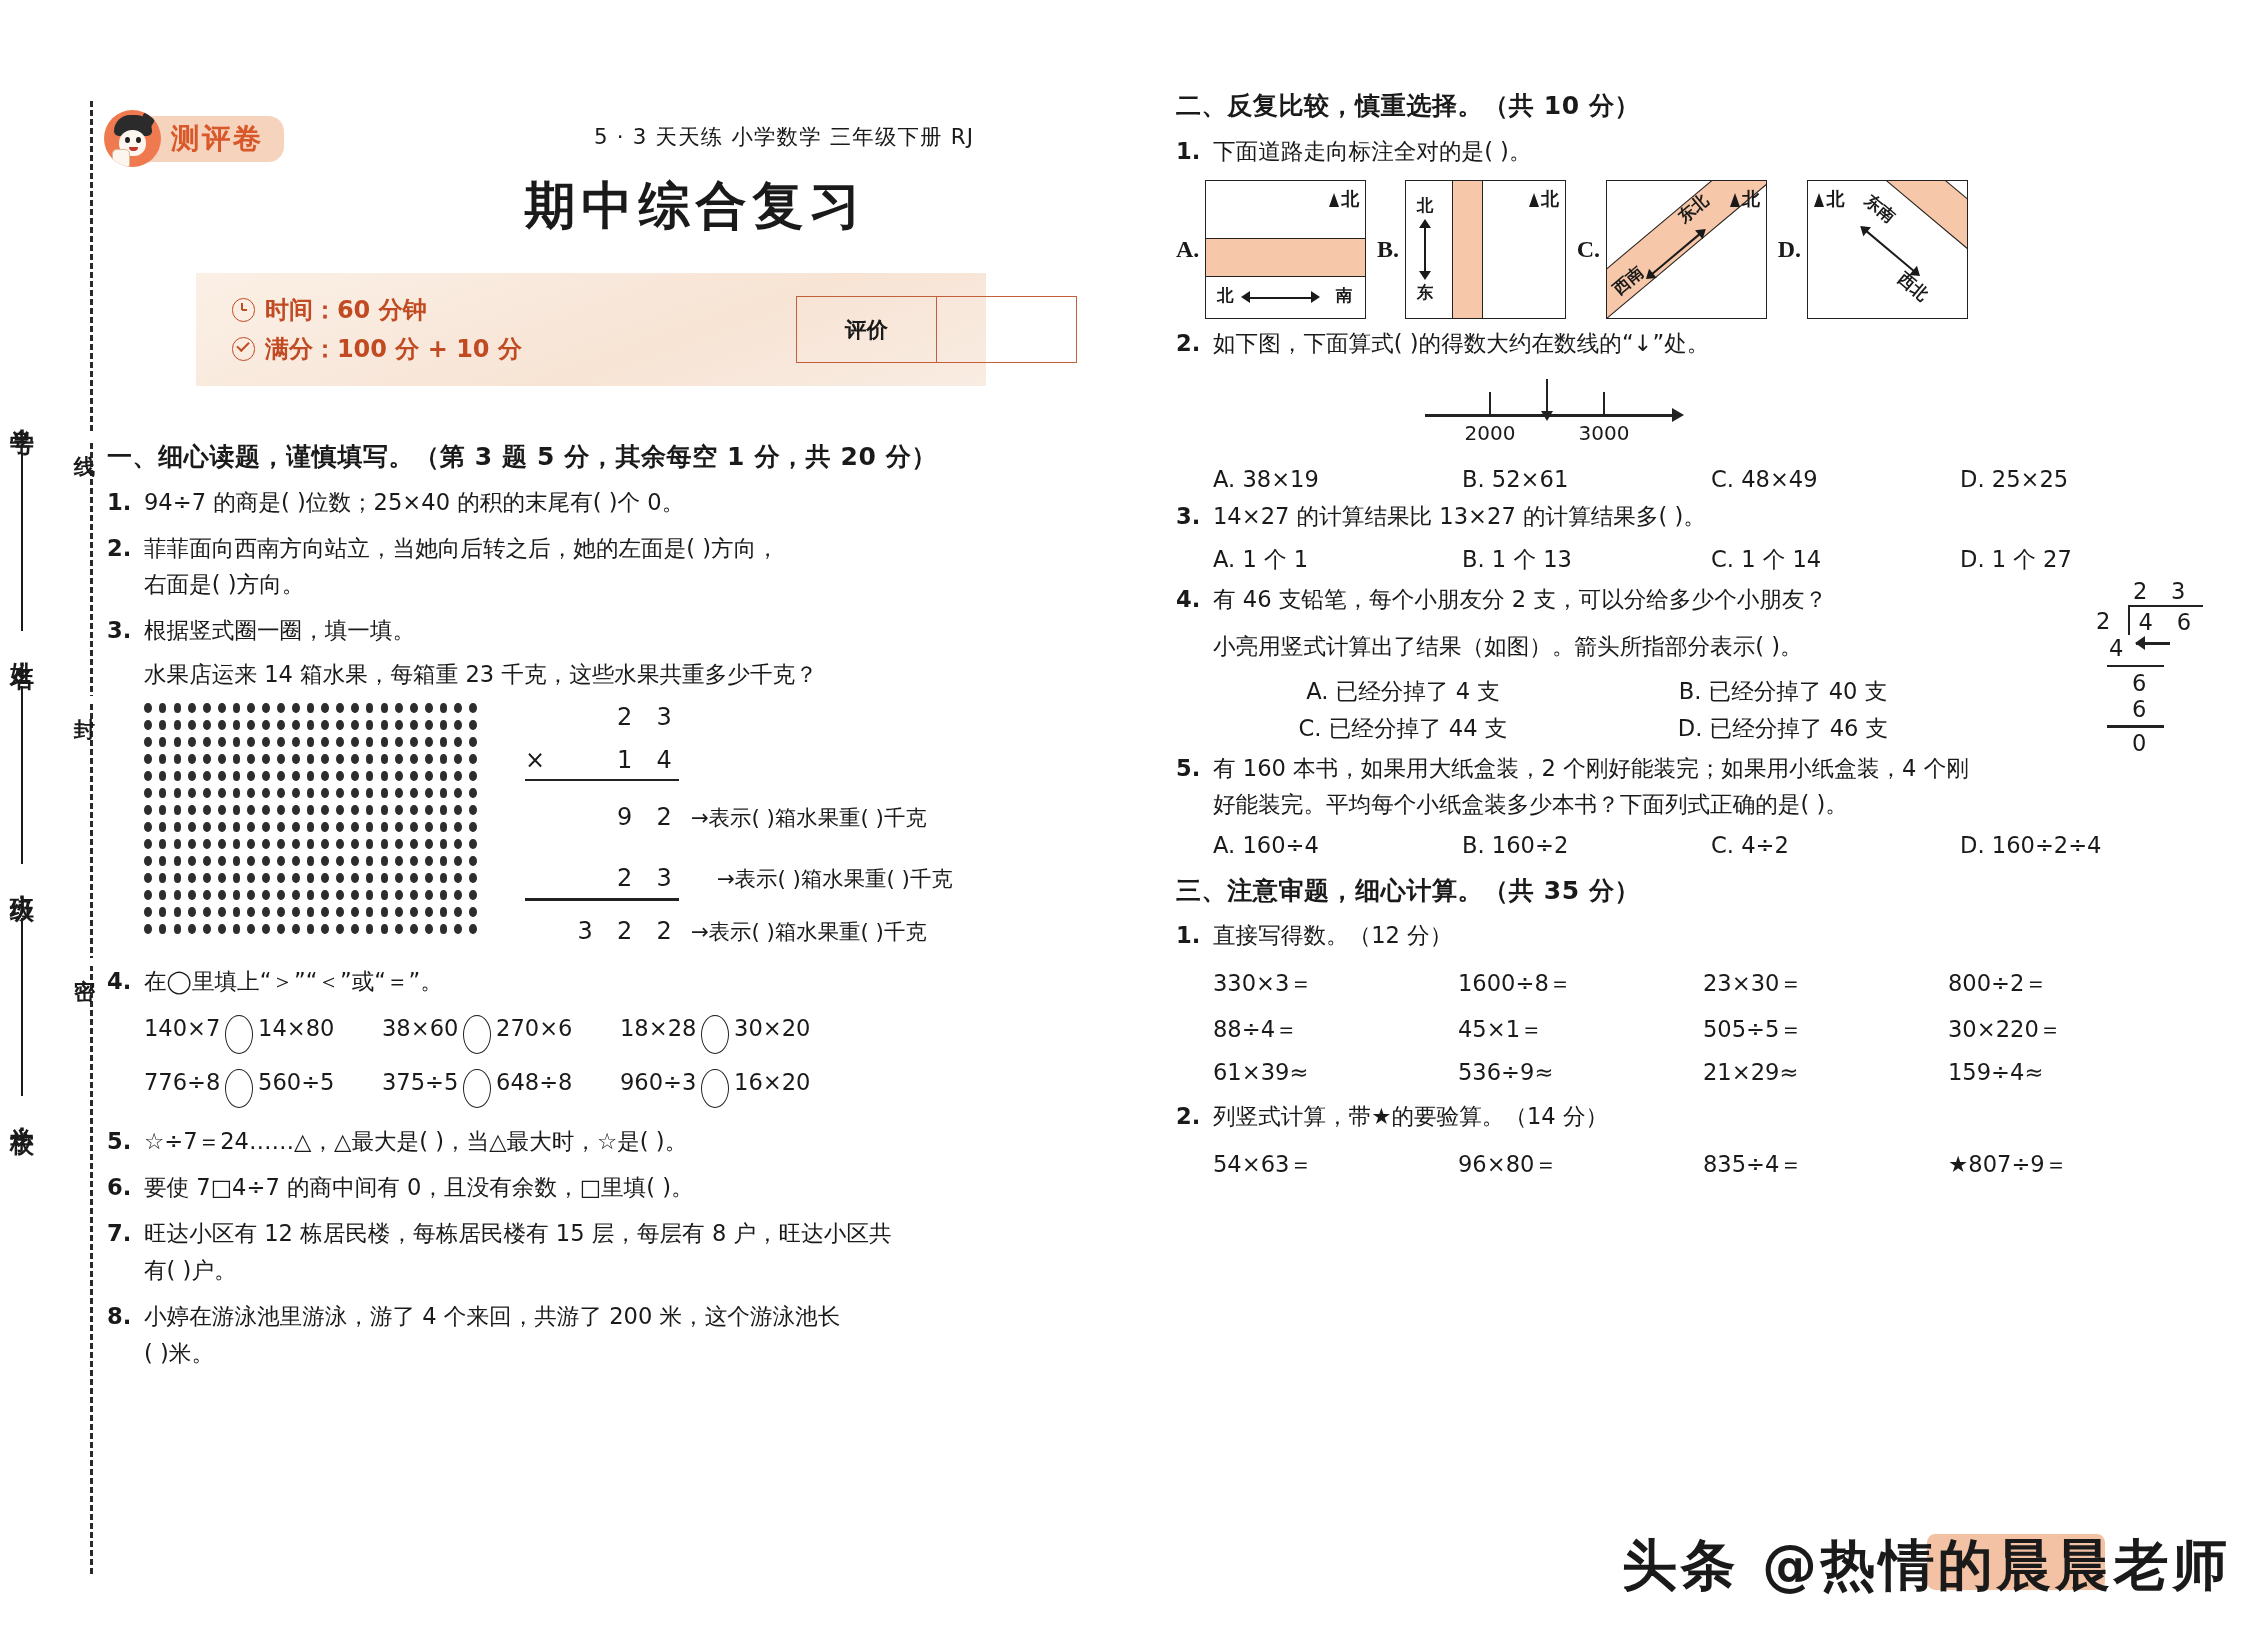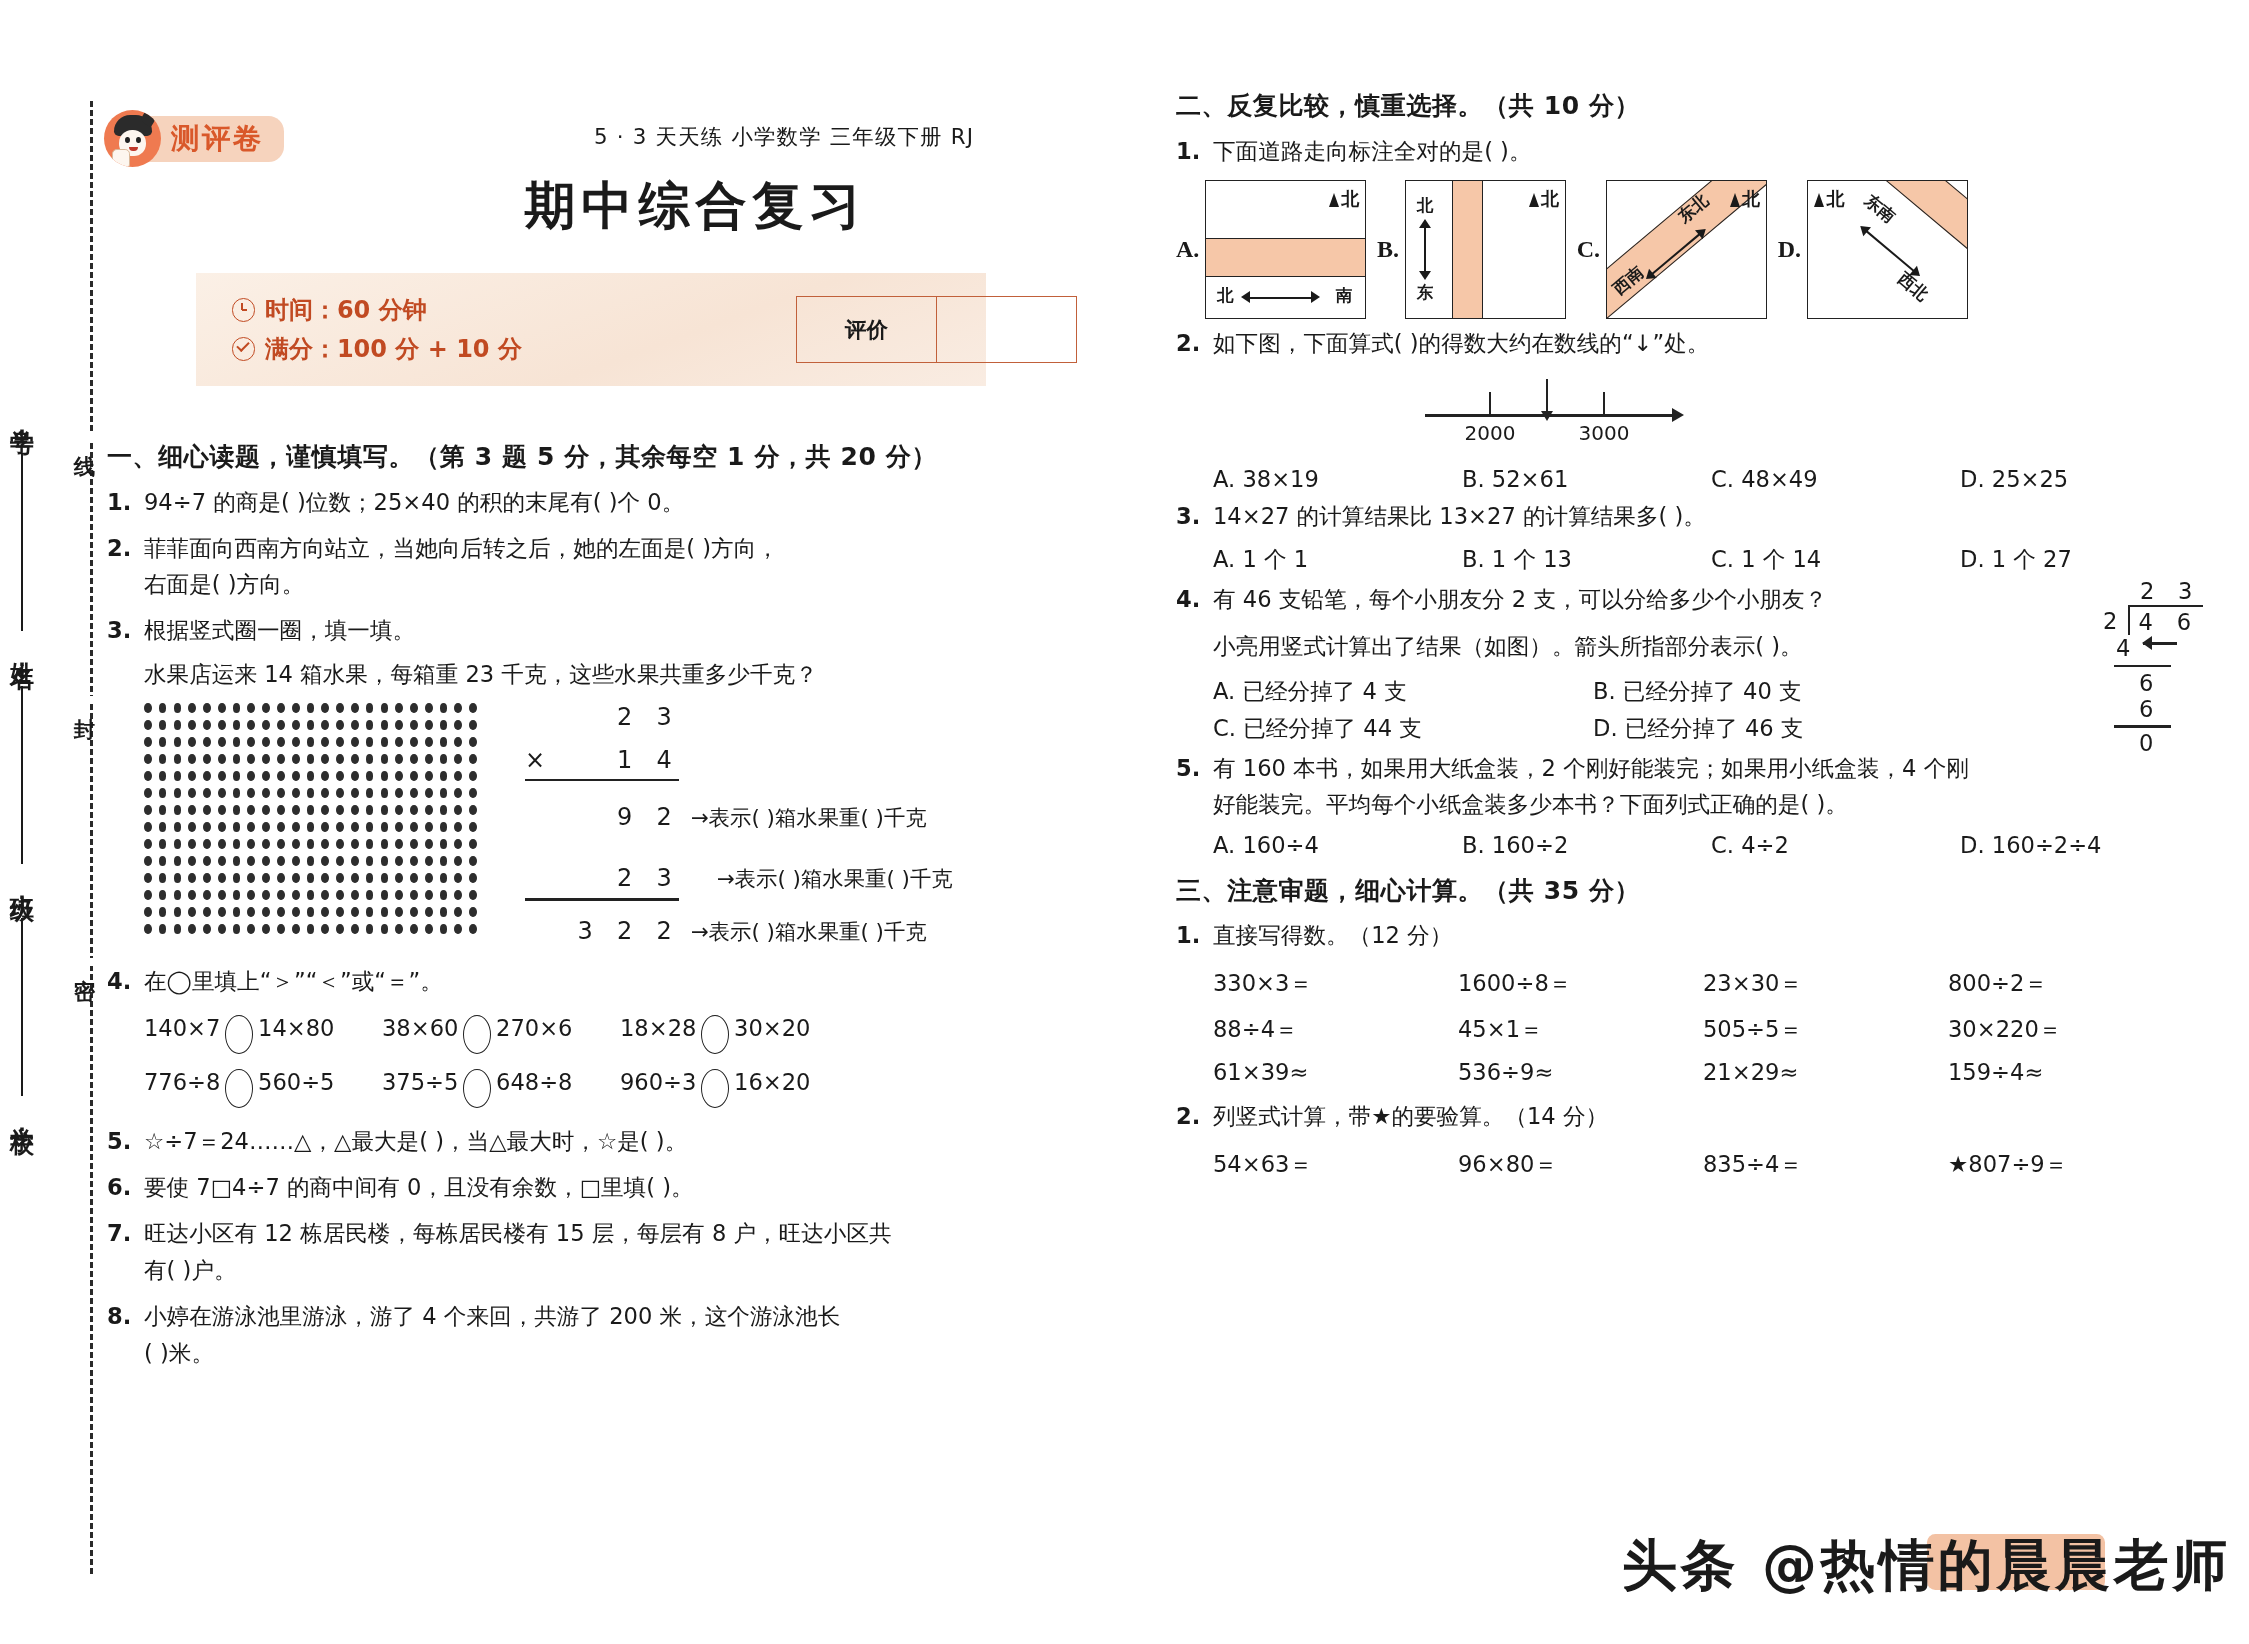--- a/index.html
+++ b/index.html
@@ -76,21 +76,21 @@
             font-family:"DejaVu Sans","Liberation Sans",sans-serif;white-space:nowrap;}
   .q{display:flex;margin-bottom:9.5px;font-size:22.6px;line-height:1.62;
      font-family:"DejaVu Sans","Liberation Sans",sans-serif;}
   .q-num{width:37px;flex:none;font-weight:bold;}
   .q-body{flex:1;}
   .ind{padding-left:37px;}
 
   .opts{display:flex;margin:3.6px 0 6px 37px;font-size:22.6px;
         font-family:"DejaVu Sans","Liberation Sans",sans-serif;}
   .opt{flex:1;white-space:nowrap;}
-  .opts.two .opt{flex:none;width:380px;}
+  .opts.two .opt{flex:none;width:380px;text-align:center;}
 
   
   .q3wrap{display:flex;margin:13px 0 6px 37px;align-items:flex-start;}
   .dotgrid{width:333px;display:flex;flex-direction:column;justify-content:space-between;height:232px;}
   .dotrow{display:flex;justify-content:space-between;}
   .dot{width:7.7px;height:10px;background:#2d2d2d;border-radius:50%;}
   .vcalc{margin-left:48px;font-size:24px;font-family:"DejaVu Sans","Liberation Sans",sans-serif;}
   .vline{display:flex;align-items:baseline;}
   .vnum{width:119px;text-align:right;letter-spacing:8.3px;}
   .vop{width:36px;text-align:left;}
@@ -135,21 +135,21 @@
   .nl-arrow{position:absolute;top:8.3px;width:2.4px;height:34px;background:#222;}
   .nl-arrow:after{content:"";position:absolute;left:-5.3px;top:32px;border-top:10.7px solid #222;
                   border-left:6.5px solid transparent;border-right:6.5px solid transparent;}
 
   
   .longdiv{position:absolute;right:6px;top:260px;font-size:22.6px;
            font-family:"DejaVu Sans","Liberation Sans",sans-serif;}
   .ld-q{margin-left:37px;letter-spacing:8.3px;}
   .ld-main{display:flex;align-items:flex-start;margin-top:1.2px;}
   .ld-divisor{padding-top:3.6px;}
-  .ld-bracket{border-left:2.4px solid #222;border-top:2.4px solid #222;padding:2.4px 3.6px 0 8.3px;margin-left:11px;text-align:center;}
+  .ld-bracket{border-left:2.4px solid #222;border-top:2.4px solid #222;padding:2.4px 3.6px 0 8.3px;margin-left:18px;text-align:center;}
   .ld-dividend{letter-spacing:8.3px;}
   .ld-sub{margin-left:13px;position:relative;}
   .ld-sub .ar{position:absolute;left:27px;top:7.1px;width:34px;height:2.4px;background:#222;}
   .ld-sub .ar:before{content:"";position:absolute;left:-1.2px;top:-6px;border-right:10.7px solid #222;
                      border-top:7.1px solid transparent;border-bottom:7.1px solid transparent;}
   .ld-line{width:57px;height:2.4px;background:#222;margin:3.6px 0 2.4px 10.7px;}
   .ld-r{margin-left:36px;}
 
   
   .calcgrid{display:flex;margin:14.3px 0 13px 37px;}

